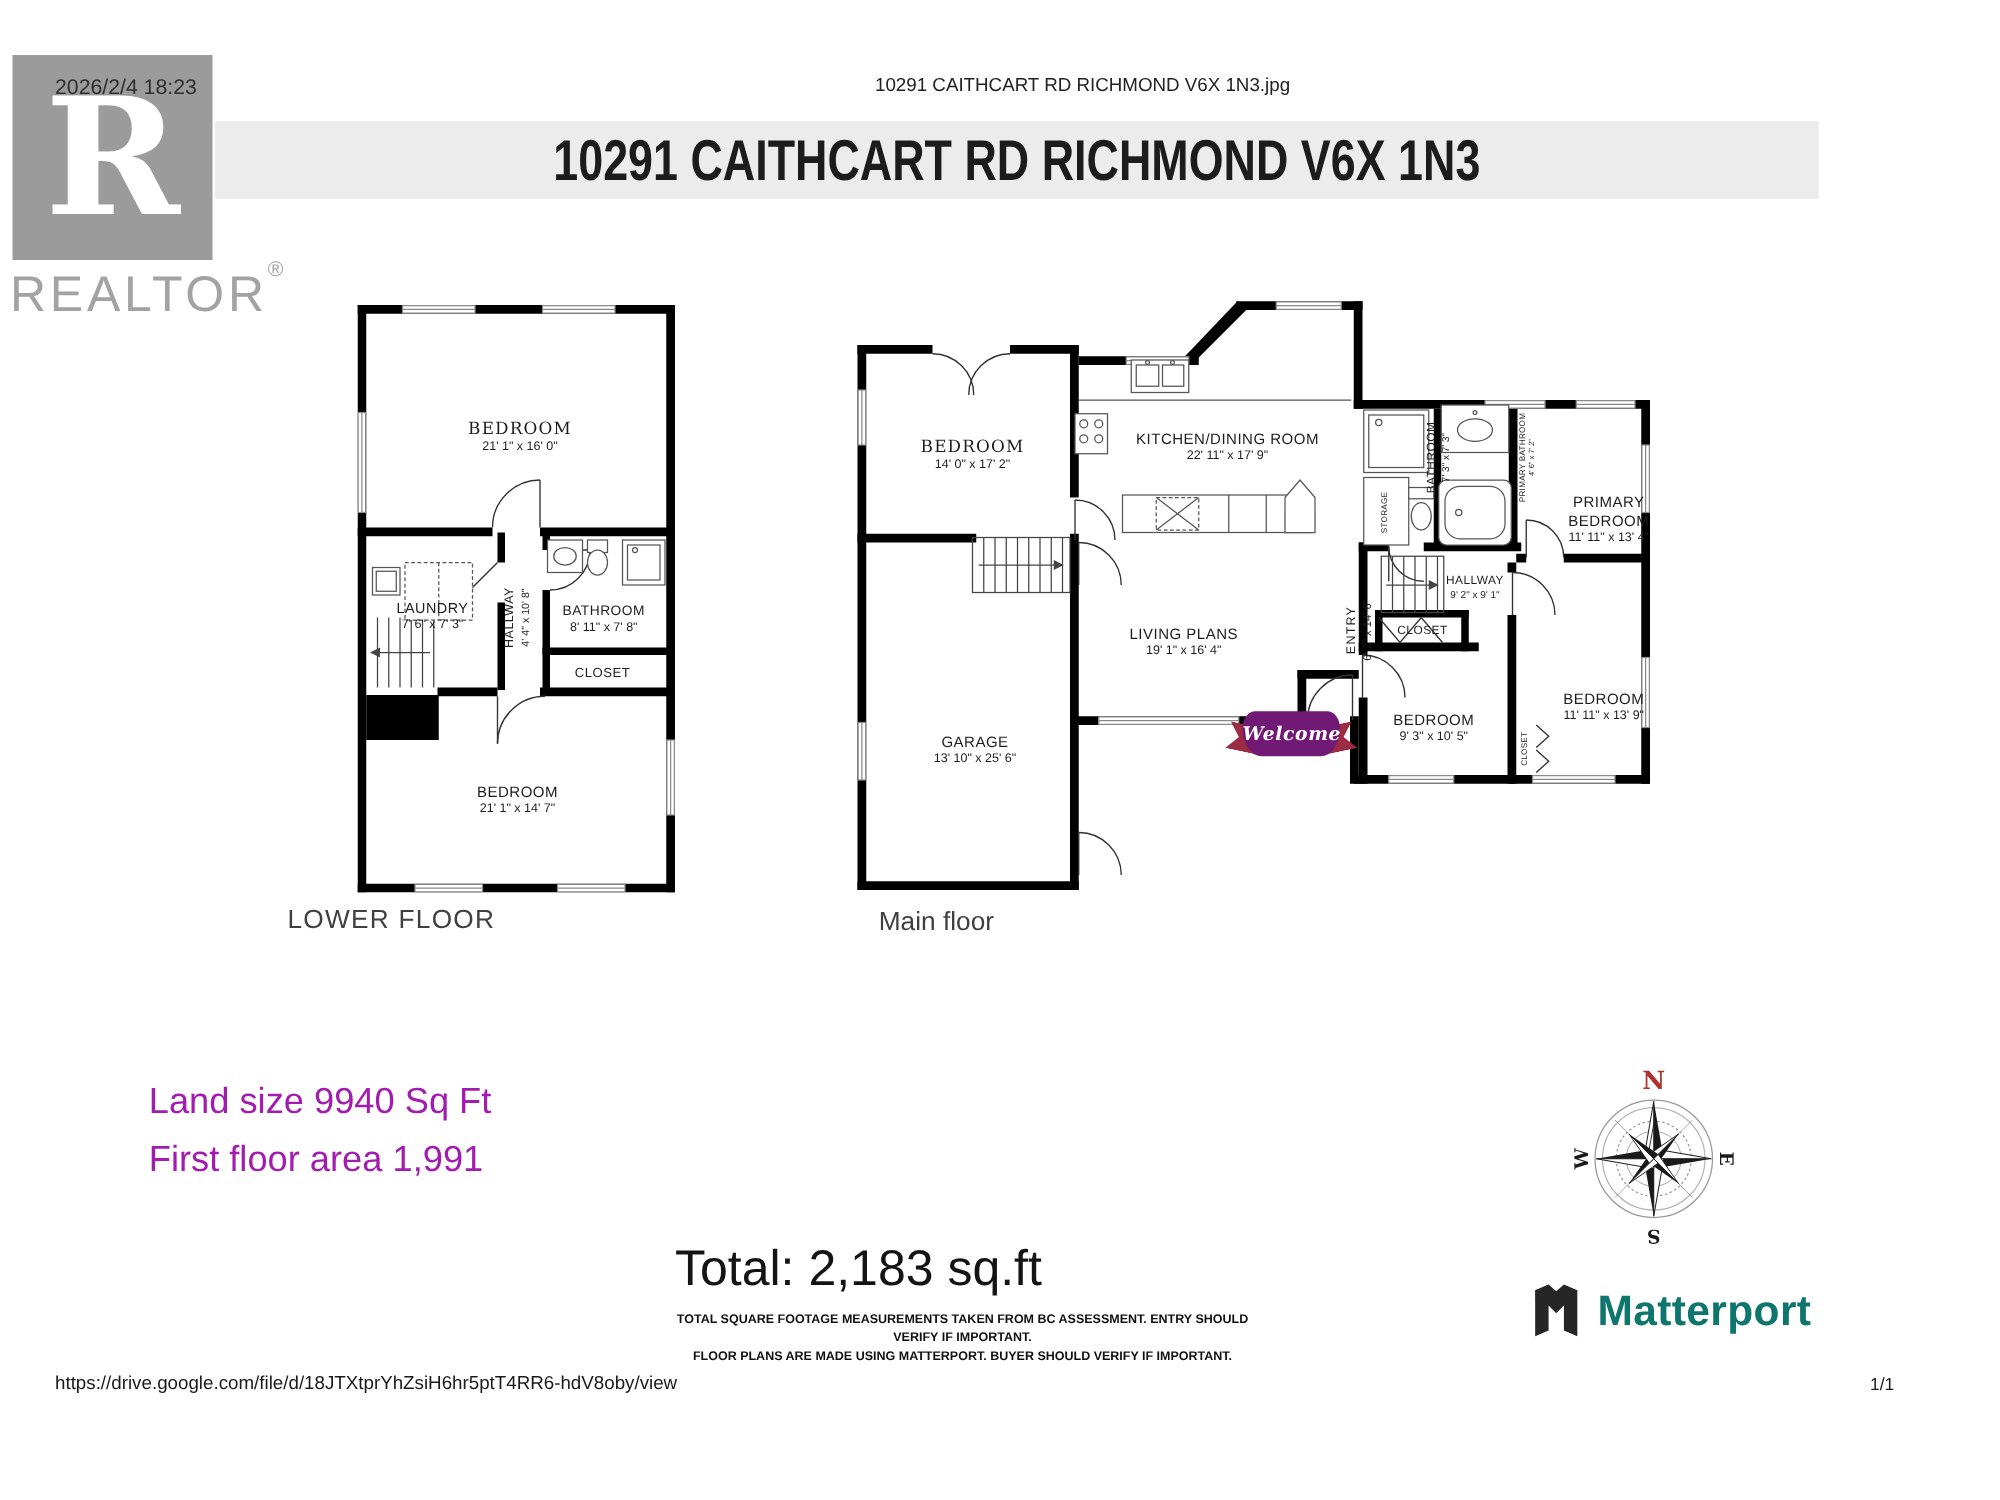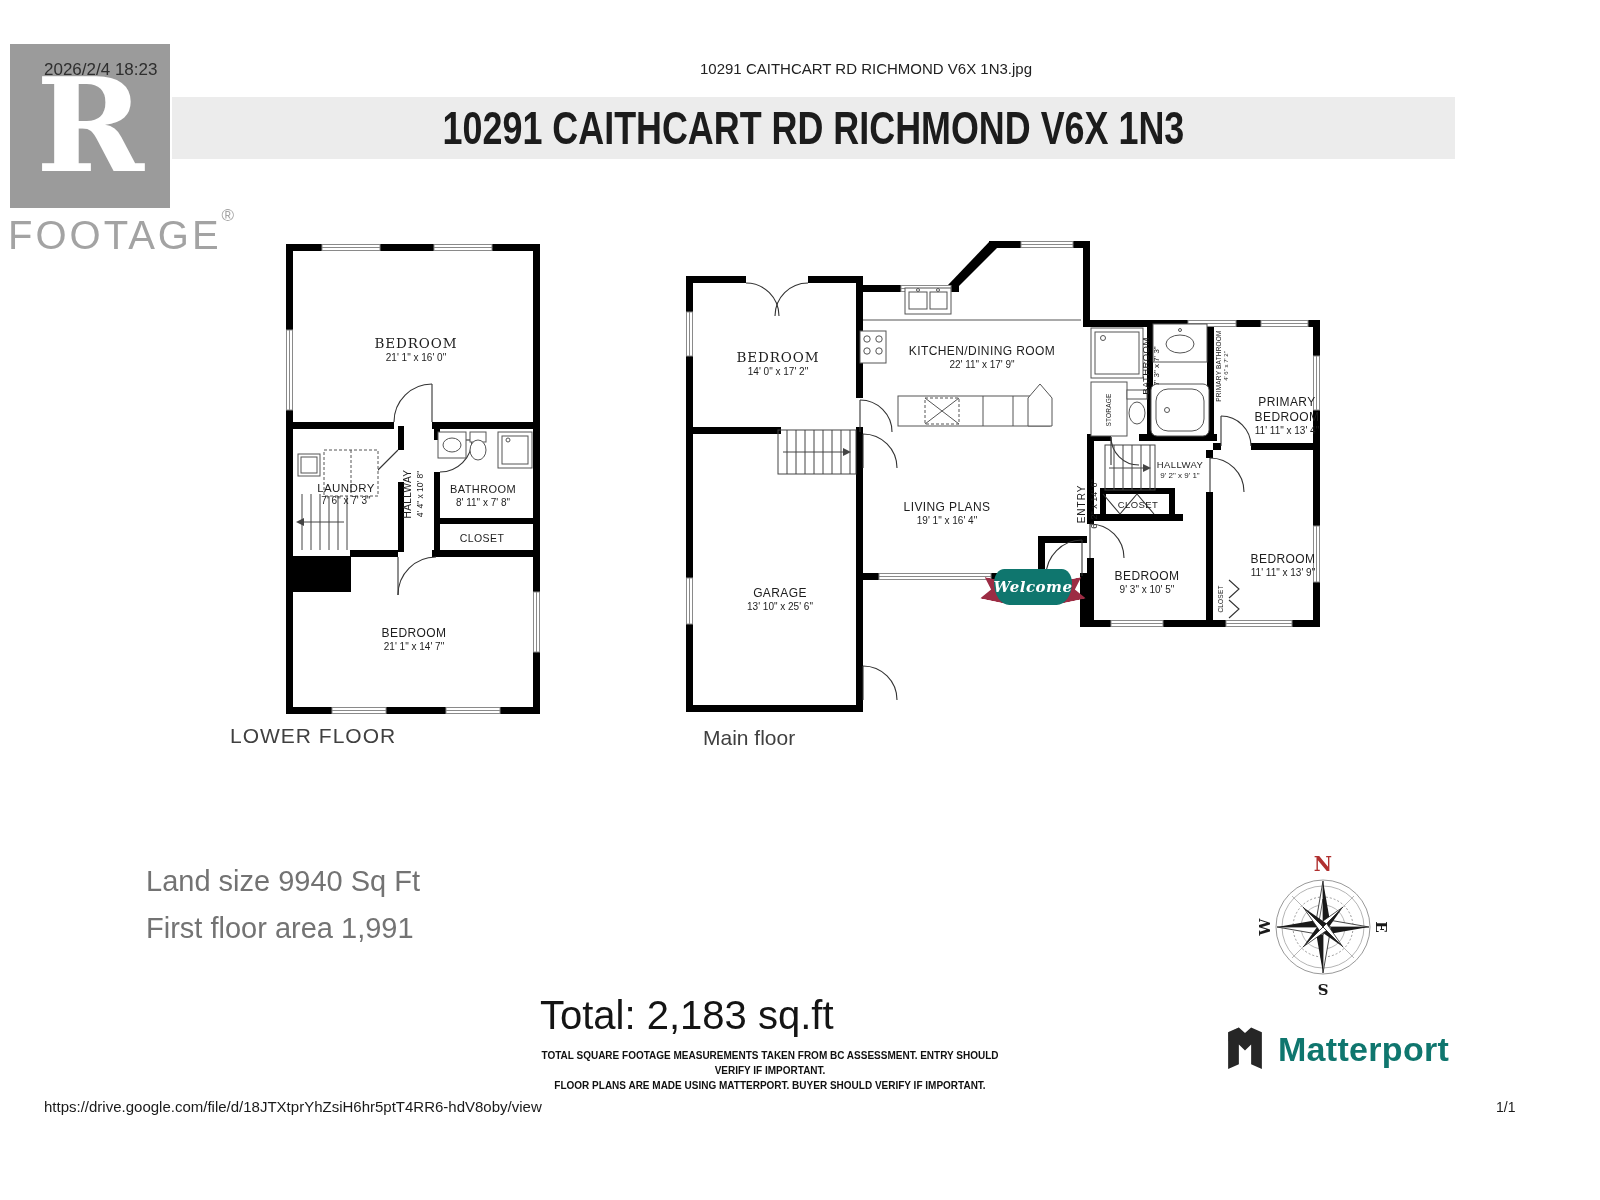--- a/index.html
+++ b/index.html
@@ -28,44 +28,44 @@
 .doors path,.doors line,.doors polyline{fill:none;stroke:#333;stroke-width:1.1}
 .fix rect,.fix ellipse,.fix circle,.fix path,.fix line,.fix polygon{fill:#fff;stroke:#555;stroke-width:1}
 .fix .nf{fill:none}
 .thin{stroke:#888;stroke-width:1}
 .stairs line,.stairs rect{stroke:#444;stroke-width:1;fill:none}
 .stairs polygon{fill:#444;stroke:none}
 .welcome{position:absolute;left:302px;top:338px;width:96px;height:46px;z-index:3}
 .welcome .tail{position:absolute;top:14px;width:32px;height:22px;background:#9c2c44}
 .welcome .tail.l{left:-3px;transform:rotate(12deg);clip-path:polygon(0 0,100% 0,100% 100%,0 100%,28% 50%)}
 .welcome .tail.r{right:-3px;transform:rotate(-12deg);clip-path:polygon(0 0,100% 0,72% 50%,100% 100%,0 100%)}
-.welcome .band{position:absolute;left:9px;right:9px;top:3px;bottom:7px;background:#0f766e;border-radius:12px 12px 18px 18px/16px 16px 26px 26px;display:flex;align-items:center;justify-content:center}
+.welcome .band{position:absolute;left:9px;right:9px;top:3px;bottom:7px;background:#701a75;border-radius:12px 12px 18px 18px/16px 16px 26px 26px;display:flex;align-items:center;}
 .welcome .band span{font-family:"DejaVu Serif",serif;font-style:italic;font-weight:bold;color:#fff;font-size:15px;letter-spacing:.5px}
-.summary{position:absolute;left:146px;top:858px;font-size:29px;line-height:47px;color:#737373}
+.summary{position:absolute;left:119px;top:858px;font-size:29px;line-height:47px;color:#a21caf}
 .total{position:absolute;left:540px;top:993px;width:460px;text-align:left;font-size:40px;color:#141414}
 .disclaimer{position:absolute;left:530px;top:1048px;width:480px;text-align:center;font-size:10px;font-weight:700;line-height:15px;color:#101010}
 .compass{position:absolute;left:1256px;top:843px}
 .compass text{font-family:"DejaVu Serif",serif;font-weight:bold}
 .mp{position:absolute;left:1222px;top:1026px;display:flex;align-items:center;gap:10px}
 .mp-label{font-size:34px;font-weight:700;color:#0f766e;letter-spacing:.3px}
 .footer-url{position:absolute;left:44px;top:1098px;font-size:15px;color:#1a1a1a}
 .page-ind{position:absolute;left:1496px;top:1099px;font-size:14px;color:#1a1a1a}
 </style>
 </head>
 <body>
 
 <div>
 
   <div class="timestamp">2026/2/4 18:23</div>
   <div class="file-header">10291 CAITHCART RD RICHMOND V6X 1N3.jpg</div>
 
   <div class="realtor-logo">
     <span class="realtor-r">R</span>
   </div>
-  <div class="realtor-word"><span>FOOTAGE</span><sup>®</sup></div>
+  <div class="realtor-word"><span>REALTOR</span><sup>®</sup></div>
 
   <div class="title-bar">
     <span class="title-text">10291 CAITHCART RD RICHMOND V6X 1N3</span>
   </div>
 
   <div class="plan" style="left:286px;top:244px;width:254px;height:470px">
     <svg width="254" height="470" viewBox="0 0 254 470">
       <g fill="#000">
         <rect x="0" y="0" width="254" height="7"></rect>
           <rect x="0" y="463" width="254" height="7"></rect>

